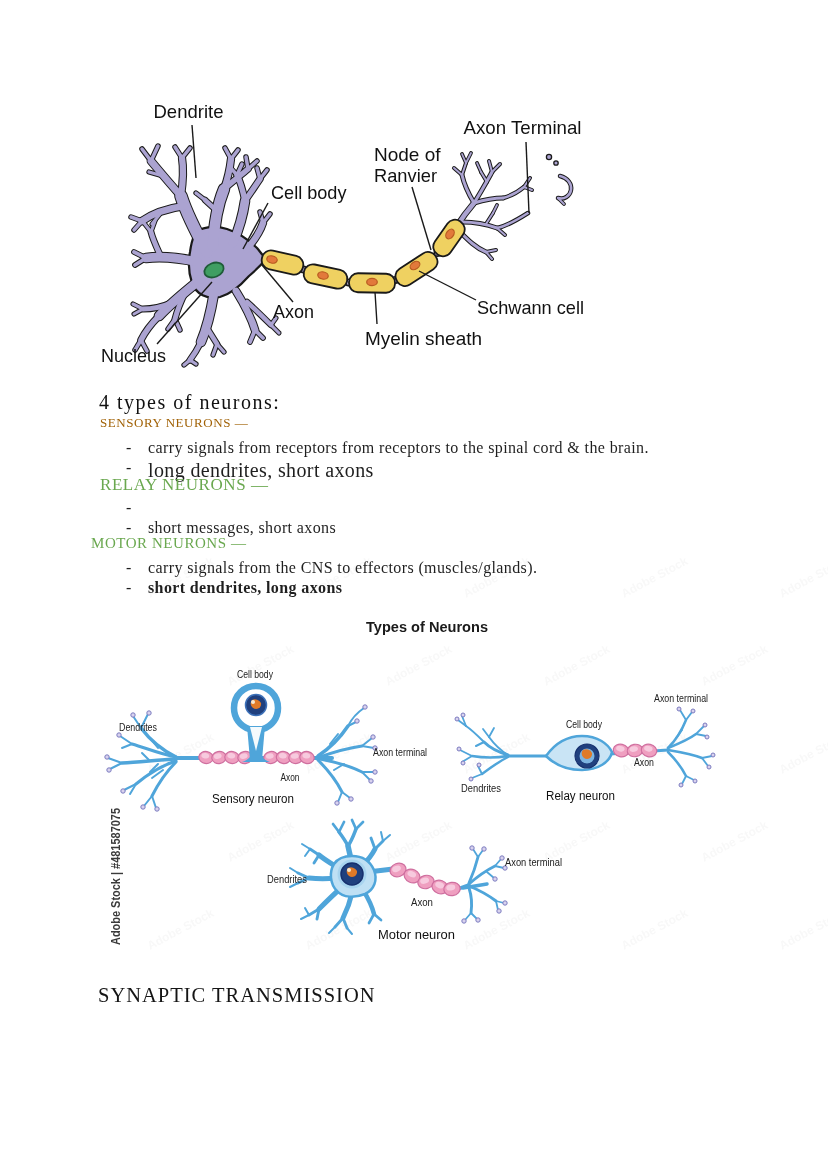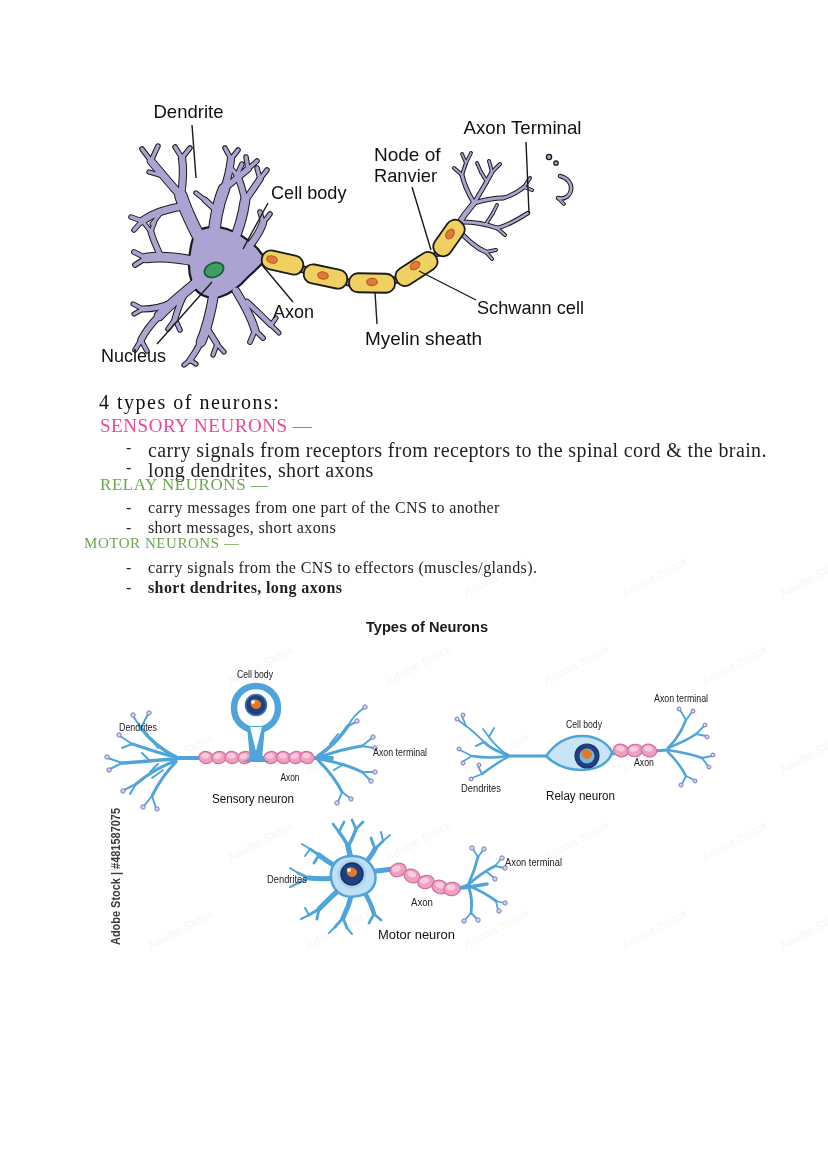--- a/index.html
+++ b/index.html
@@ -550,28 +550,28 @@
 <text x="271" y="198.5" font-family="Liberation Sans, sans-serif" font-size="19" fill="#111" textLength="75.5" lengthAdjust="spacingAndGlyphs">Cell body</text>
 <text x="463.5" y="134" font-family="Liberation Sans, sans-serif" font-size="19" fill="#111" textLength="118" lengthAdjust="spacingAndGlyphs">Axon Terminal</text>
 <text x="374" y="160.5" font-family="Liberation Sans, sans-serif" font-size="19" fill="#111">Node of</text>
 <text x="374" y="182" font-family="Liberation Sans, sans-serif" font-size="19" fill="#111" textLength="63" lengthAdjust="spacingAndGlyphs">Ranvier</text>
 <text x="273" y="317.5" font-family="Liberation Sans, sans-serif" font-size="19" fill="#111" textLength="41" lengthAdjust="spacingAndGlyphs">Axon</text>
 <text x="477" y="313.5" font-family="Liberation Sans, sans-serif" font-size="19" fill="#111" textLength="107" lengthAdjust="spacingAndGlyphs">Schwann cell</text>
 <text x="365" y="344.5" font-family="Liberation Sans, sans-serif" font-size="19" fill="#111" textLength="117" lengthAdjust="spacingAndGlyphs">Myelin sheath</text>
 <text x="101" y="361.5" font-family="Liberation Sans, sans-serif" font-size="19" fill="#111" textLength="65" lengthAdjust="spacingAndGlyphs">Nucleus</text>
 </svg>
 <div style="position:absolute;left:99px;top:391.5px;font-family:Liberation Serif, serif;font-size:20px;line-height:1;color:#111;letter-spacing:1.5px;font-weight:normal;white-space:nowrap">4 types of neurons:</div>
-<div style="position:absolute;left:100px;top:415.8px;font-family:Liberation Serif, serif;font-size:19px;line-height:1;color:#ec4899;letter-spacing:0.55px;font-weight:normal;white-space:nowrap">SENSORY NEURONS —</div>
+<div style="position:absolute;left:100px;top:415.8px;font-family:Liberation Serif, serif;font-size:13px;line-height:1;color:#a16207;letter-spacing:0.55px;font-weight:normal;white-space:nowrap">SENSORY NEURONS —</div>
 <div style="position:absolute;left:126px;top:439.5px;font-family:Liberation Serif, serif;font-size:16px;line-height:1;color:#1f1f1f;letter-spacing:0px;font-weight:normal;white-space:nowrap">-</div>
-<div style="position:absolute;left:148px;top:439.5px;font-family:Liberation Serif, serif;font-size:20px;line-height:1;color:#1f1f1f;letter-spacing:0.38px;font-weight:normal;white-space:nowrap">carry signals from receptors from receptors to the spinal cord &amp; the brain.</div>
+<div style="position:absolute;left:148px;top:439.5px;font-family:Liberation Serif, serif;font-size:16px;line-height:1;color:#1f1f1f;letter-spacing:0.38px;font-weight:normal;white-space:nowrap">carry signals from receptors from receptors to the spinal cord &amp; the brain.</div>
 <div style="position:absolute;left:126px;top:459.5px;font-family:Liberation Serif, serif;font-size:16px;line-height:1;color:#1f1f1f;letter-spacing:0px;font-weight:normal;white-space:nowrap">-</div>
 <div style="position:absolute;left:148px;top:459.5px;font-family:Liberation Serif, serif;font-size:20px;line-height:1;color:#1f1f1f;letter-spacing:0.38px;font-weight:normal;white-space:nowrap">long dendrites, short axons</div>
 <div style="position:absolute;left:100px;top:475.8px;font-family:Liberation Serif, serif;font-size:17px;line-height:1;color:#6aa84f;letter-spacing:0.55px;font-weight:normal;white-space:nowrap">RELAY NEURONS —</div>
 <div style="position:absolute;left:126px;top:499.5px;font-family:Liberation Serif, serif;font-size:16px;line-height:1;color:#1f1f1f;letter-spacing:0px;font-weight:normal;white-space:nowrap">-</div>
-<div style="position:absolute;left:148px;top:499.5px;font-family:Liberation Serif, serif;font-size:16px;line-height:1;color:#1f1f1f;letter-spacing:0.38px;font-weight:normal;white-space:nowrap">carry messages from one part of the CNS to another</div>
 <div style="position:absolute;left:126px;top:519.5px;font-family:Liberation Serif, serif;font-size:16px;line-height:1;color:#1f1f1f;letter-spacing:0px;font-weight:normal;white-space:nowrap">-</div>
 <div style="position:absolute;left:148px;top:519.5px;font-family:Liberation Serif, serif;font-size:16px;line-height:1;color:#1f1f1f;letter-spacing:0.38px;font-weight:normal;white-space:nowrap">short messages, short axons</div>
-<div style="position:absolute;left:84px;top:535.8px;font-family:Liberation Serif, serif;font-size:15px;line-height:1;color:#6aa84f;letter-spacing:0.55px;font-weight:normal;white-space:nowrap">MOTOR NEURONS —</div>
+<div style="position:absolute;left:91px;top:535.8px;font-family:Liberation Serif, serif;font-size:15px;line-height:1;color:#6aa84f;letter-spacing:0.55px;font-weight:normal;white-space:nowrap">MOTOR NEURONS —</div>
 <div style="position:absolute;left:126px;top:559.5px;font-family:Liberation Serif, serif;font-size:16px;line-height:1;color:#1f1f1f;letter-spacing:0px;font-weight:normal;white-space:nowrap">-</div>
 <div style="position:absolute;left:148px;top:559.5px;font-family:Liberation Serif, serif;font-size:16px;line-height:1;color:#1f1f1f;letter-spacing:0.38px;font-weight:normal;white-space:nowrap">carry signals from the CNS to effectors (muscles/glands).</div>
 <div style="position:absolute;left:126px;top:579.5px;font-family:Liberation Serif, serif;font-size:16px;line-height:1;color:#1f1f1f;letter-spacing:0px;font-weight:normal;white-space:nowrap">-</div>
 <div style="position:absolute;left:148px;top:579.5px;font-family:Liberation Serif, serif;font-size:16px;line-height:1;color:#1f1f1f;letter-spacing:0.38px;font-weight:bold;white-space:nowrap">short dendrites, long axons</div>
+<div style="position:absolute;left:98px;top:984.5px;font-family:Liberation Serif, serif;font-size:20.5px;line-height:1;color:#151515;letter-spacing:1.0px;font-weight:normal;white-space:nowrap">SYNAPTIC TRANSMISSION</div>
 </div>
 
 </body></html>

